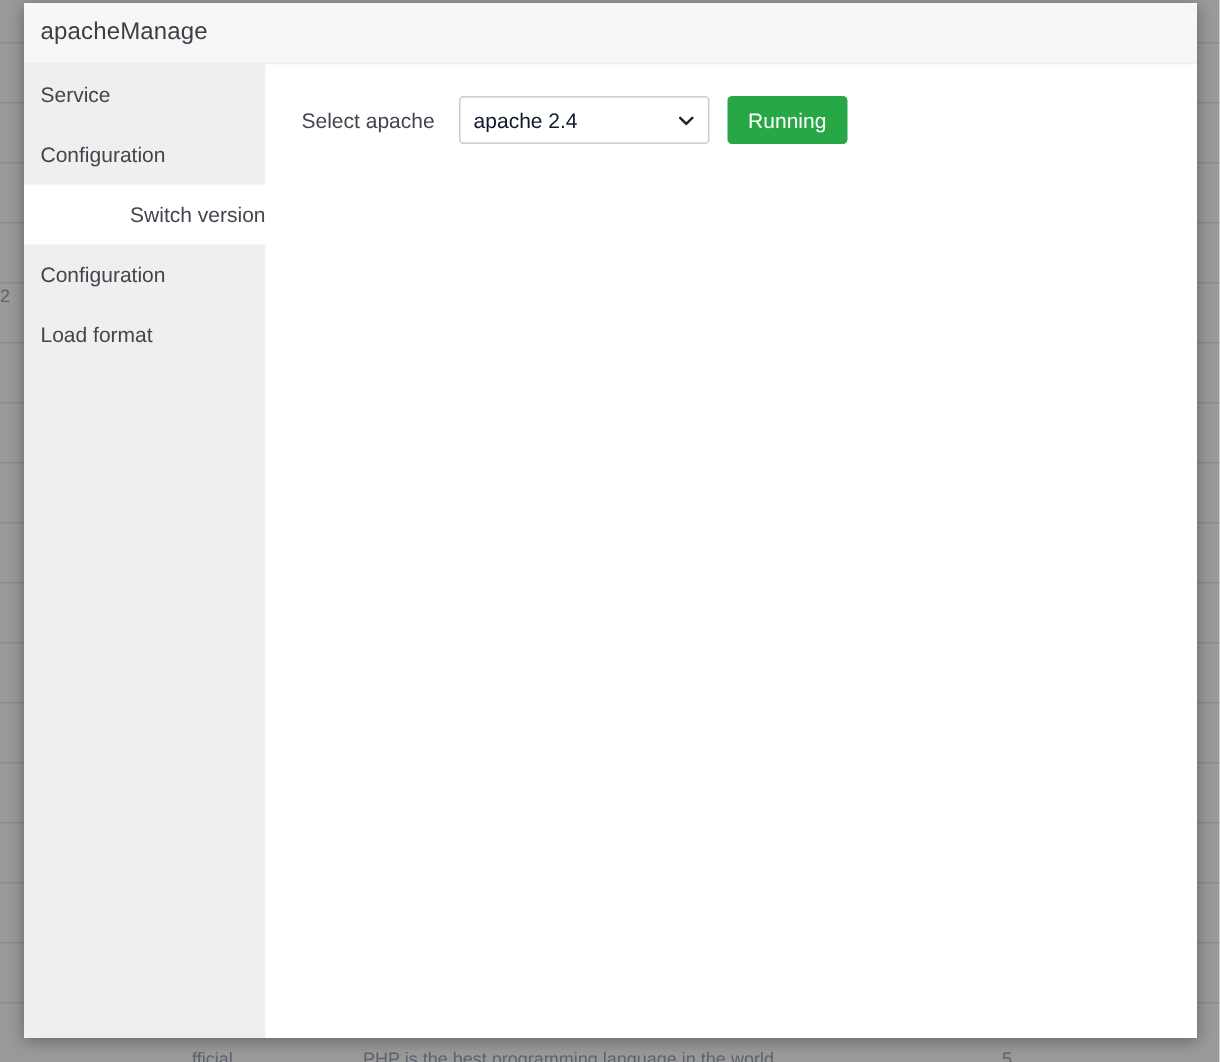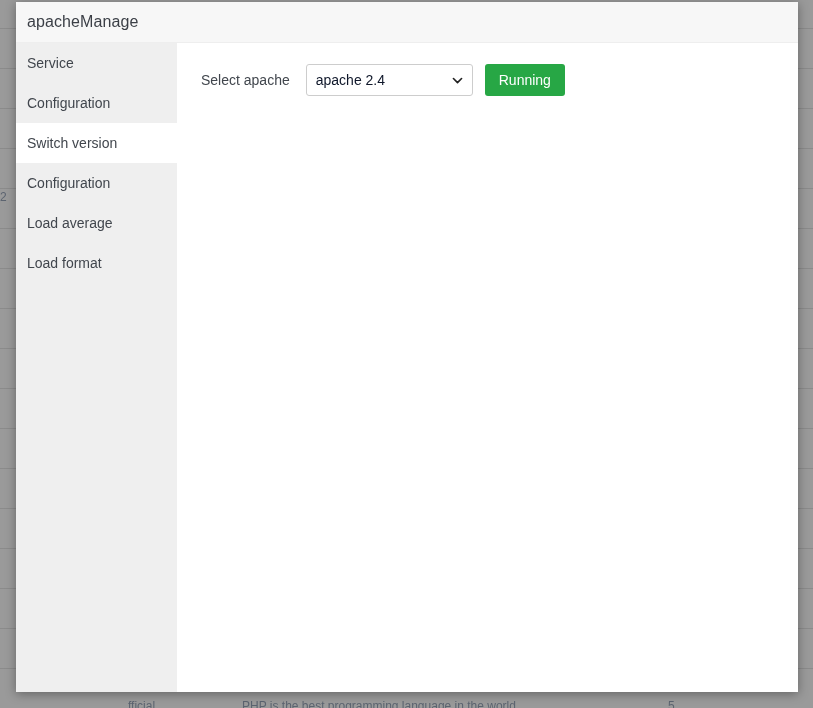--- a/index.html
+++ b/index.html
@@ -86,20 +86,21 @@
     padding-left: 11px;
     font-size: 14px;
     color: #41464d;
     cursor: pointer;
     background: transparent;
     user-select: none;
   }
   .sidebar-item.active {
     background: #ffffff;
     color: #41464d;
+    justify-content: flex-end;
   }
 
   #content-area {
     flex: 1 1 auto;
     background: #ffffff;
     padding: 21px 0 0 24px;
     min-width: 0;
   }
 
   #version-form {
@@ -205,23 +206,20 @@
         <div class="sidebar-item">
           <span>Configuration</span>
         </div>
         <div class="sidebar-item active">
           <span>Switch version</span>
         </div>
         <div class="sidebar-item">
           <span>Configuration</span>
         </div>
         <div class="sidebar-item">
-          <span>Load average</span>
-        </div>
-        <div class="sidebar-item">
           <span>Load format</span>
         </div>
       </nav>
 
     <main id="content-area">
 
       <div id="version-form">
 
         <label id="select-version-label">Select apache</label>
 

